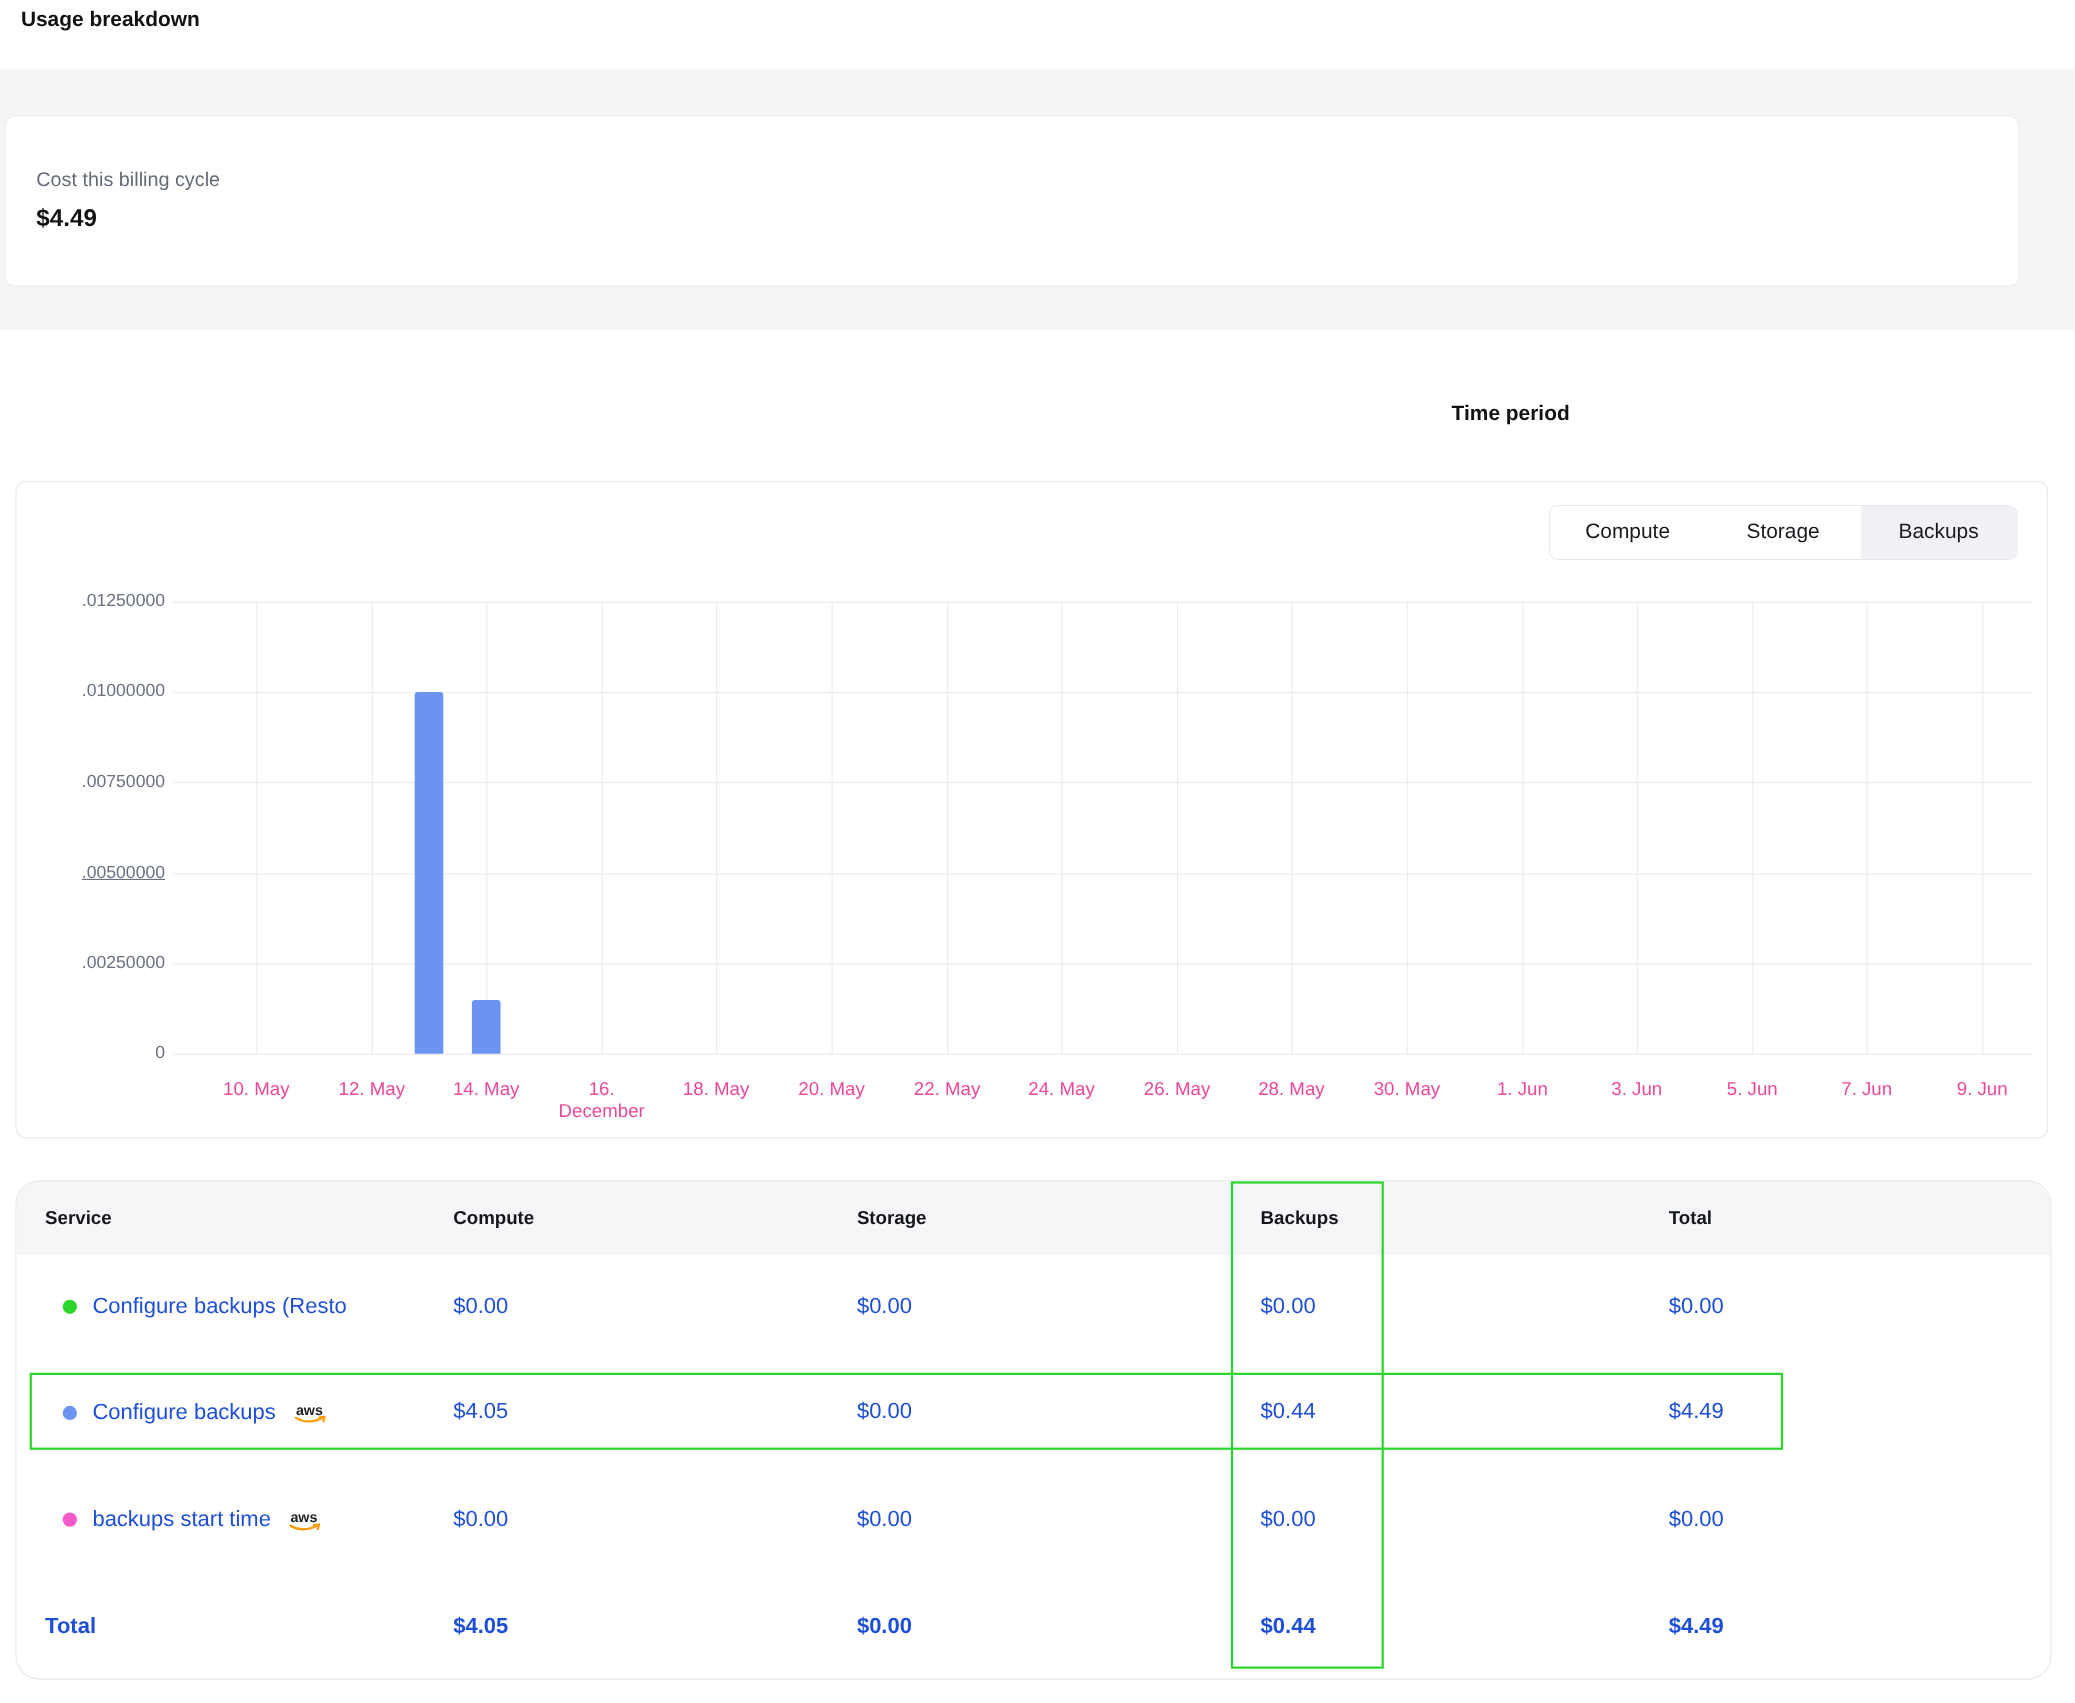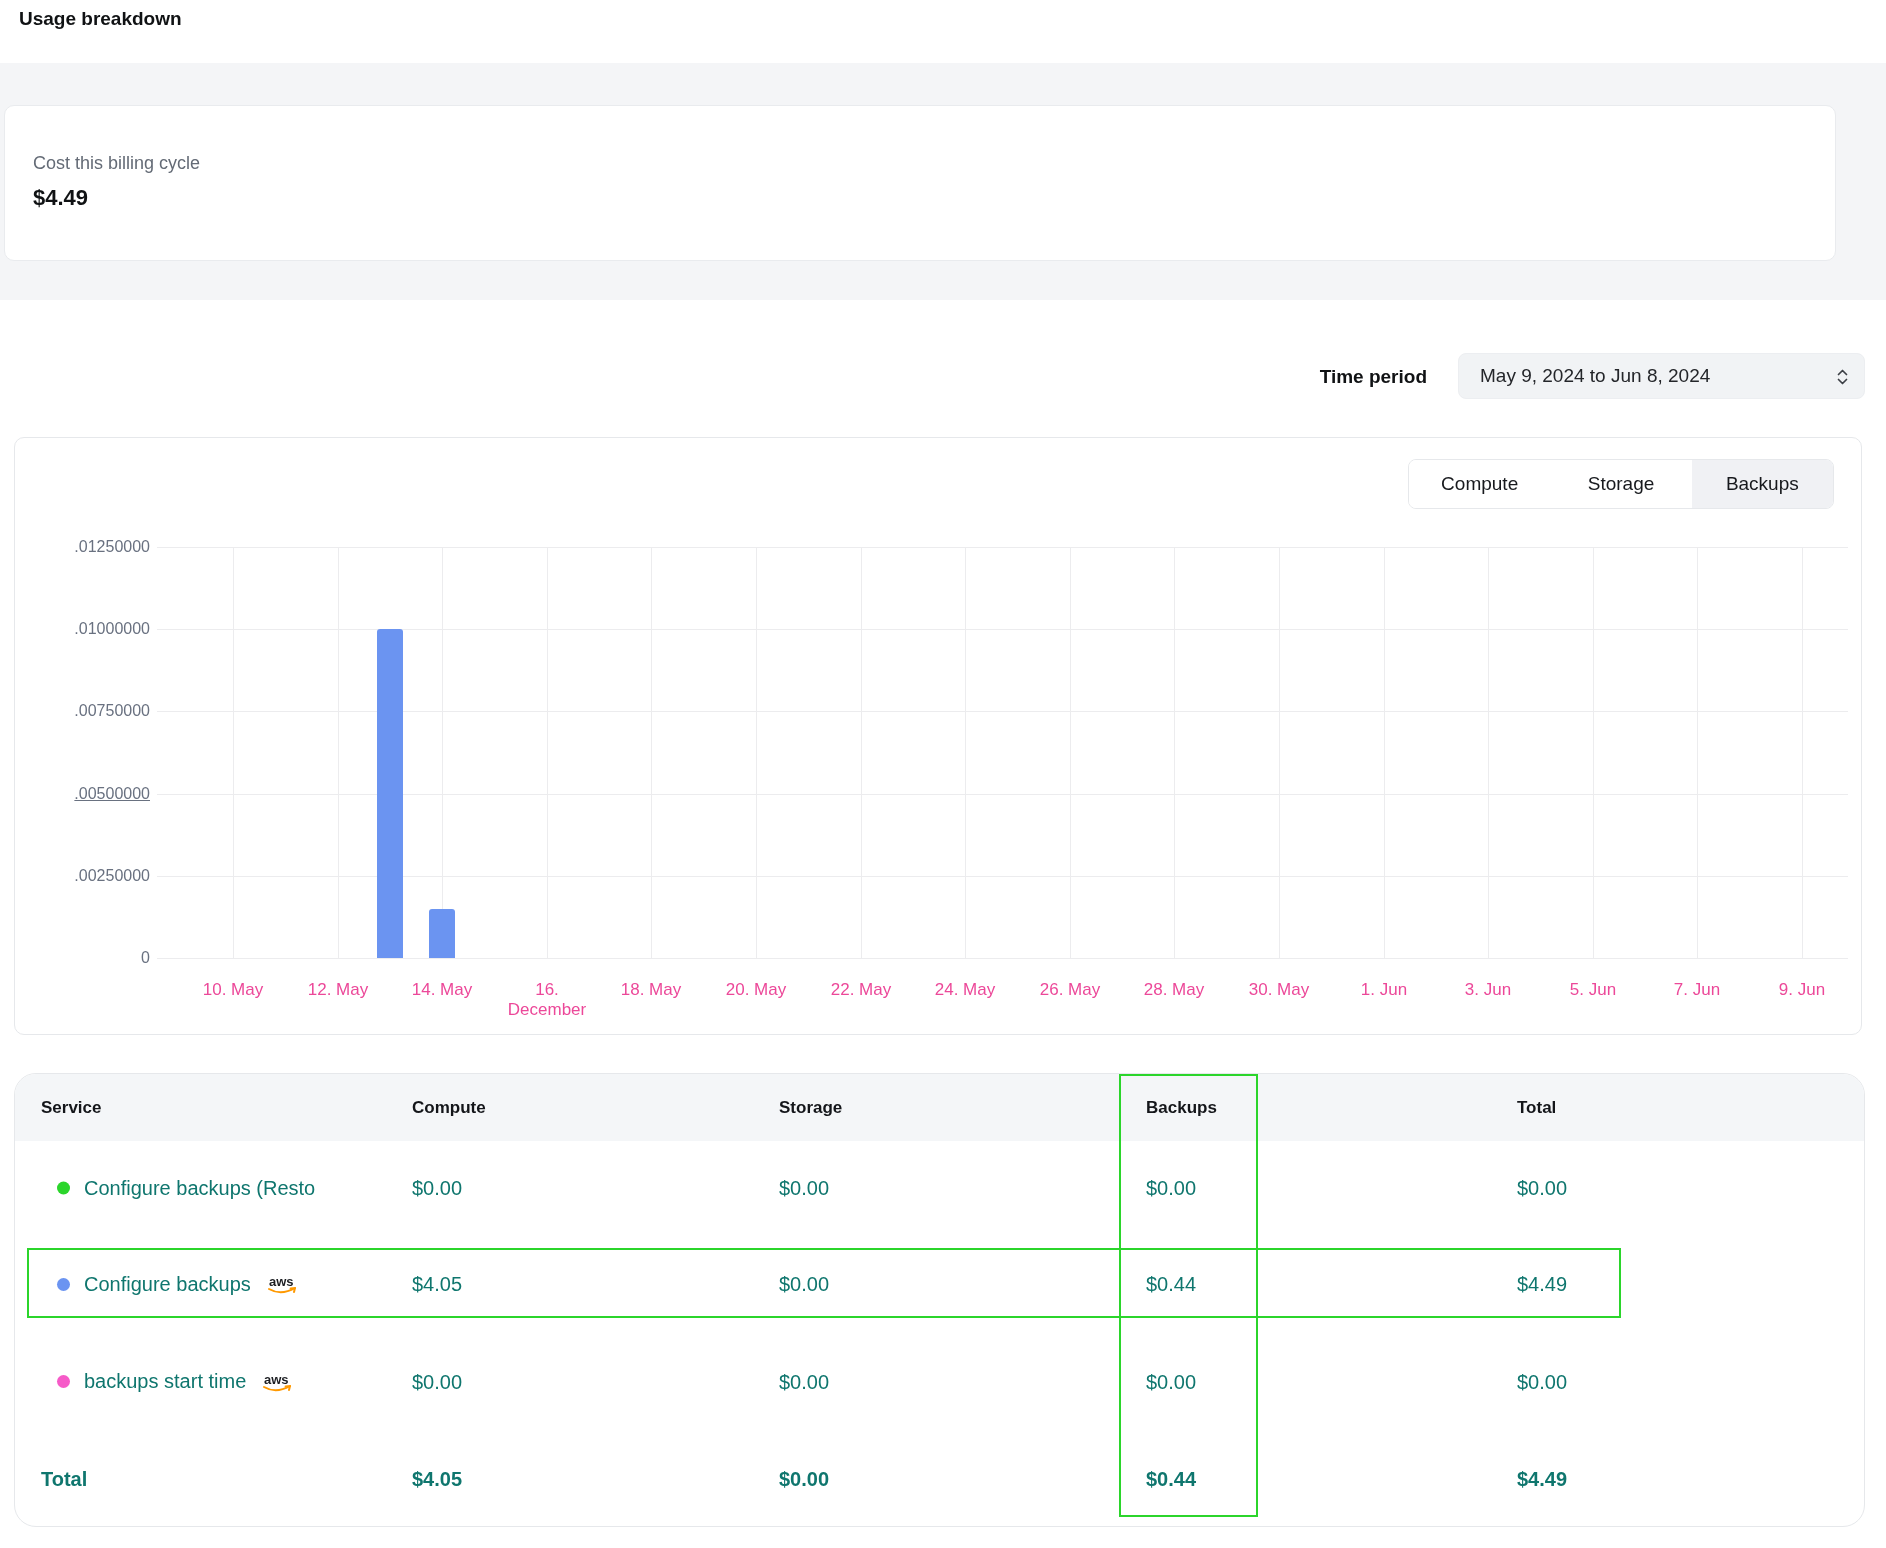--- a/index.html
+++ b/index.html
@@ -41,21 +41,21 @@
   .xtick { width:96px; text-align:center; font-size:17px; color:#ec4899; }
   .bar { background:#6b94f1; border-radius:3px 3px 0 0; }
 
   
   .table-card { left:14px; top:1073px; width:1851px; height:454px; background:#fff;
                 border:1px solid #e6e8eb; border-radius:22px; overflow:hidden; }
   .thead { position:absolute; left:0; top:0; width:100%; height:67px; background:#f4f6f8; }
   .th { position:absolute; top:0; height:67px; display:flex; align-items:center;
         font-size:17px; font-weight:600; color:#14161a; }
   .trow { position:absolute; left:0; width:100%; }
-  .cell { position:absolute; top:50%; transform:translateY(-50%); font-size:20px; color:#0f766e; }
+  .cell { position:absolute; top:50%; transform:translateY(-50%); font-size:20px; color:#1d4ed8; }
   .service-cell { display:flex; align-items:center; gap:14px; }
   .dot { width:13px; height:13px; border-radius:50%; flex:0 0 auto; }
   .svc-label { white-space:nowrap; }
   .bold { font-weight:700; }
 
   .c-service { left:26px; }
   .c-svc-dot { left:42px; }
   .c-compute { left:397px; }
   .c-storage { left:764px; }
   .c-backups { left:1131px; }
@@ -74,27 +74,20 @@
   <div class="abs page-title">Usage breakdown</div>
 
   <div class="abs summary-band">
     <div class="abs summary-card" style="left:4px; top:42px;">
       <div class="abs summary-label" style="left:28px; top:47px;">Cost this billing cycle</div>
       <div class="abs summary-value" style="left:28px; top:79px;">$4.49</div>
     </div>
   </div>
 
   <div class="abs tp-label">Time period</div>
-  <div class="abs tp-select">
-    <span class="val">May 9, 2024 to Jun 8, 2024</span>
-    <svg width="15" height="20" viewBox="0 0 15 20">
-      <polyline points="3.5,7.5 7.5,3.5 11.5,7.5" fill="none" stroke="#3c4046" stroke-width="1.7" stroke-linecap="round" stroke-linejoin="round"></polyline>
-      <polyline points="3.5,12.5 7.5,16.5 11.5,12.5" fill="none" stroke="#3c4046" stroke-width="1.7" stroke-linecap="round" stroke-linejoin="round"></polyline>
-    </svg>
-  </div>
 
   <div class="abs chart-card"></div>
 
   <div class="abs tab-group">
     <button class="tab">Compute</button>
     <button class="tab">Storage</button>
     <button class="tab selected">Backups</button>
   </div>
 
   <div id="plot"></div>

